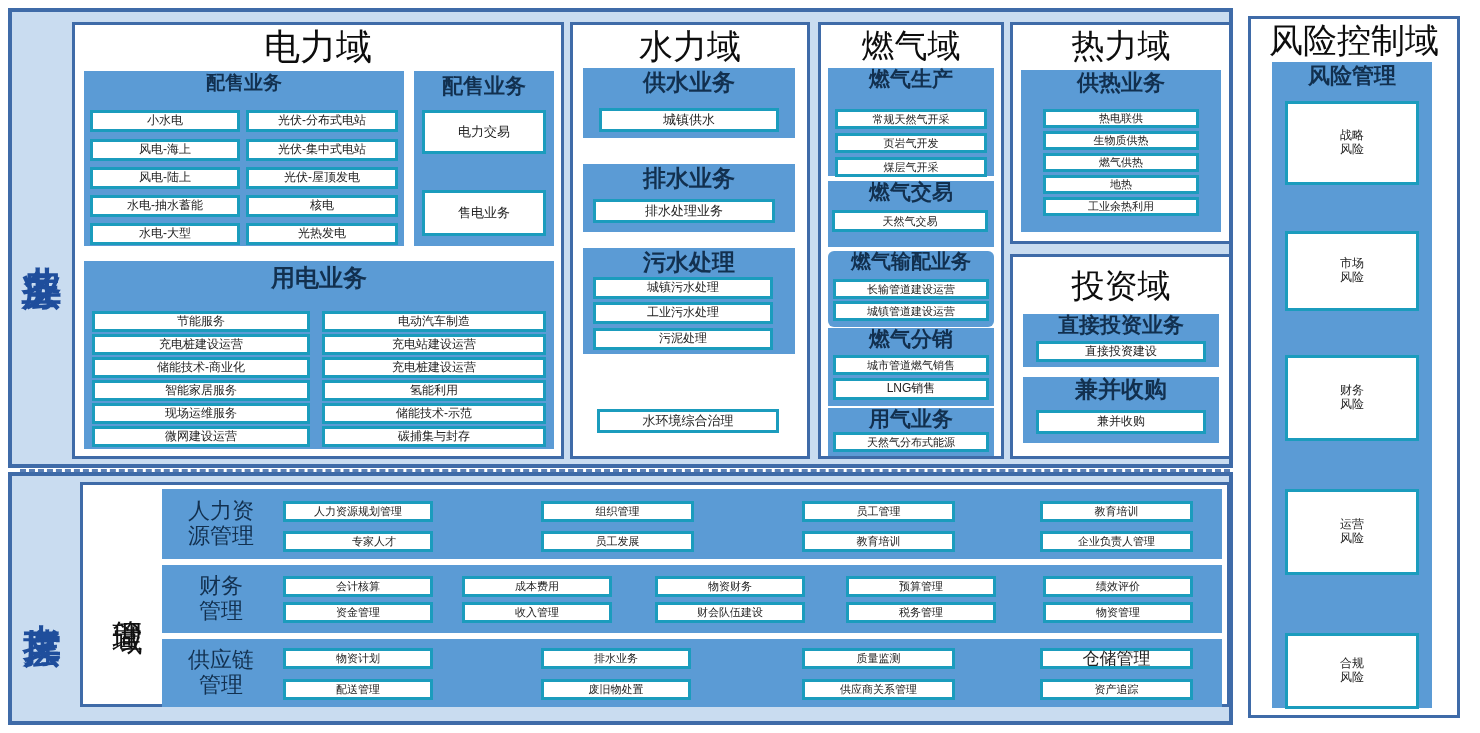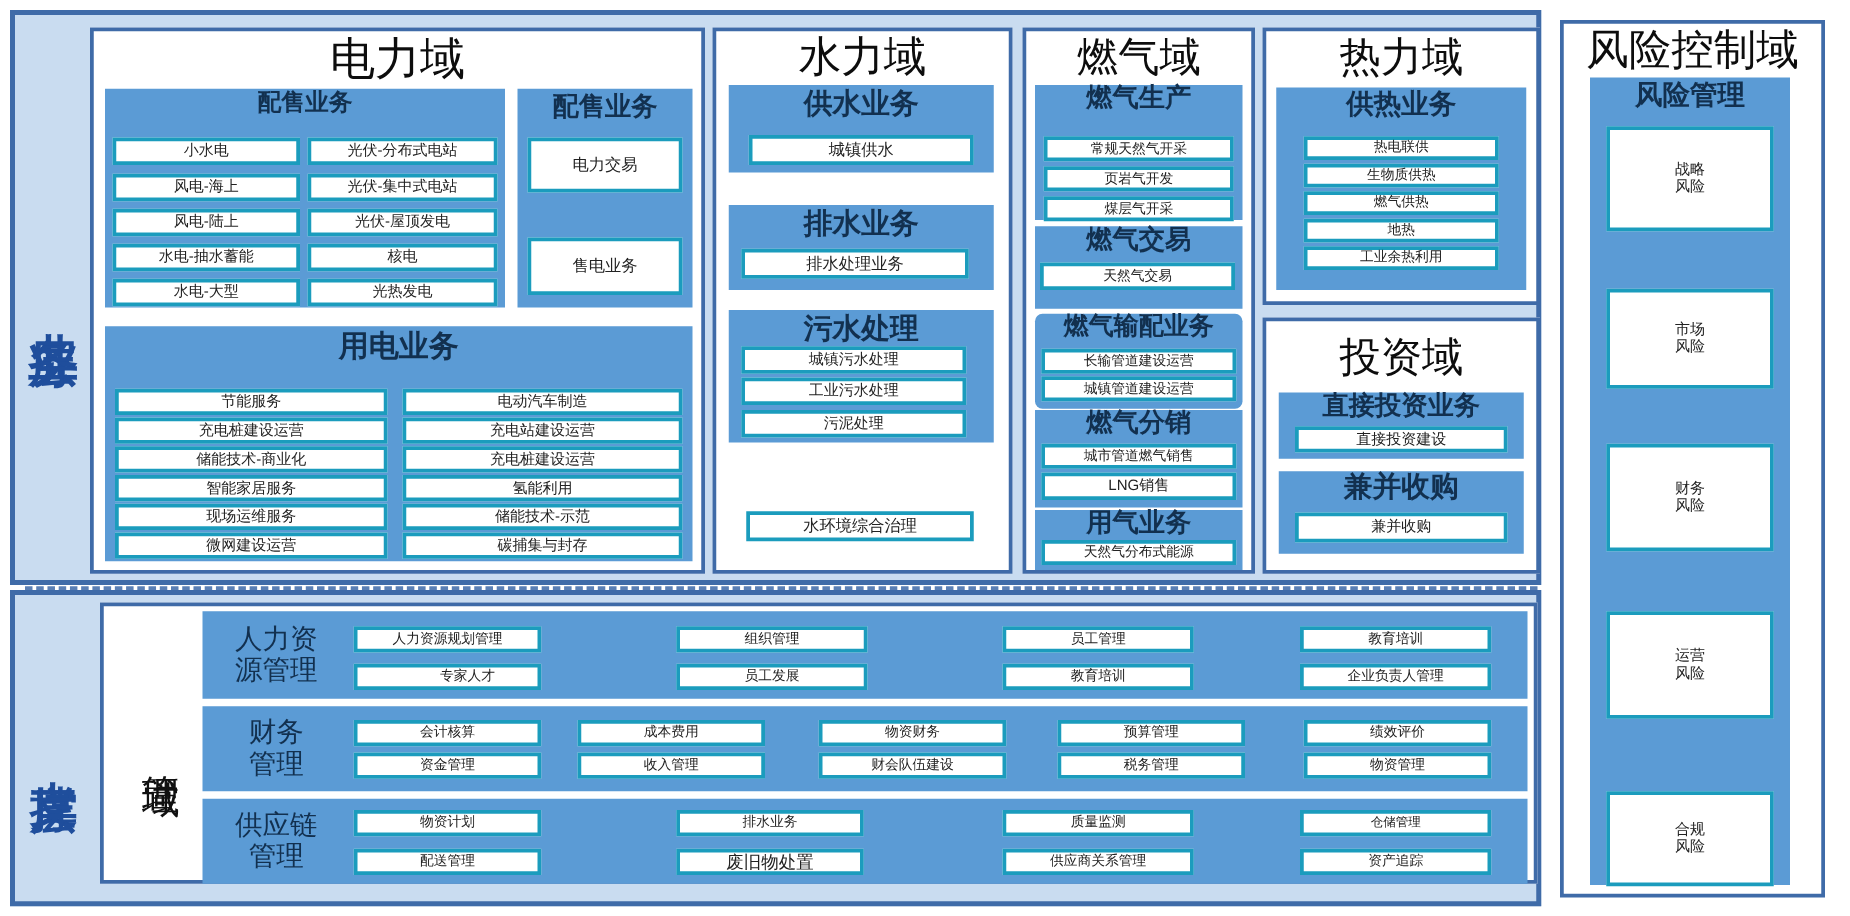--- a/index.html
+++ b/index.html
@@ -214,19 +214,19 @@
   <div class="item" style="left:655px;top:602px;width:150px;height:21px;font-size:11px;">财会队伍建设</div>
   <div class="item" style="left:846px;top:602px;width:150px;height:21px;font-size:11px;">税务管理</div>
   <div class="item" style="left:1043px;top:602px;width:150px;height:21px;font-size:11px;">物资管理</div>
 
   <div class="row" style="left:162px;top:639px;width:1060px;height:68px;"></div>
   <div class="row-label" style="left:176px;top:643px;width:90px;height:60px;font-size:22px;white-space:pre-line;">供应链
 管理</div>
   <div class="item" style="left:283px;top:648px;width:150px;height:21px;font-size:11px;">物资计划</div>
   <div class="item" style="left:541px;top:648px;width:150px;height:21px;font-size:11px;">排水业务</div>
   <div class="item" style="left:802px;top:648px;width:153px;height:21px;font-size:11px;">质量监测</div>
-  <div class="item" style="left:1040px;top:648px;width:153px;height:21px;font-size:10px;">仓储管理</div>
+  <div class="item" style="left:1040px;top:648px;width:153px;height:21px;font-size:17px;">仓储管理</div>
   <div class="item" style="left:283px;top:679px;width:150px;height:21px;font-size:11px;">配送管理</div>
-  <div class="item" style="left:541px;top:679px;width:150px;height:21px;font-size:14px;">废旧物处置</div>
+  <div class="item" style="left:541px;top:679px;width:150px;height:21px;font-size:11px;">废旧物处置</div>
   <div class="item" style="left:802px;top:679px;width:153px;height:21px;font-size:11px;">供应商关系管理</div>
   <div class="item" style="left:1040px;top:679px;width:153px;height:21px;font-size:11px;">资产追踪</div>
 
 </div>
 
 </body></html>

